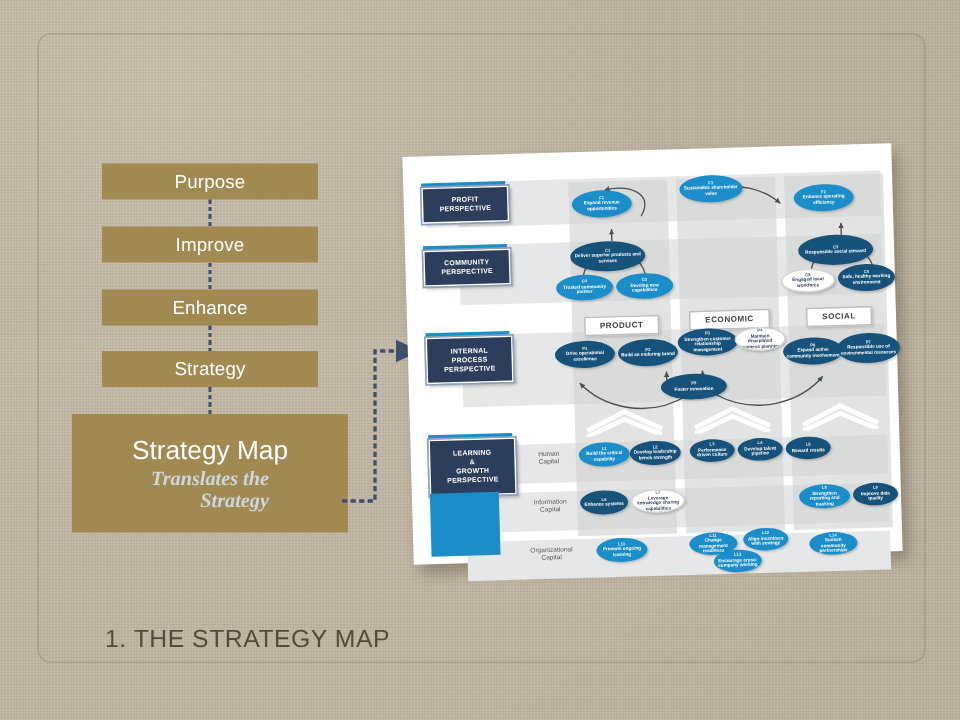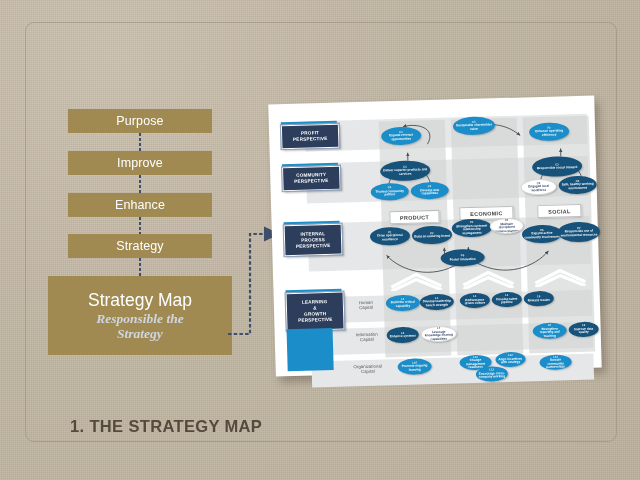--- a/index.html
+++ b/index.html
@@ -50,21 +50,21 @@
   }
   #conn1{top:133px;height:18px;}
   #conn2{top:175px;height:18px;}
   #conn3{top:217px;height:17px;}
   #conn4{top:258px;height:19px;}
 
   #strategy-map-box{
     position:absolute;left:48px;top:276px;width:184px;height:79px;
     background:#a08a52;
     display:flex;flex-direction:column;align-items:center;justify-content:center;
-    text-align:center;
+    text-align:right;
   }
   #strategy-map-title{
     color:#ffffff;font-size:17.5px;line-height:20px;font-weight:400;
   }
   #strategy-map-sub{
     color:#cfd6e0;font-family:"Liberation Serif", serif;
     font-style:italic;font-weight:bold;font-size:13.5px;line-height:15px;margin-top:1px;
   }
 
   
@@ -121,21 +121,21 @@
   }
   .oval.lt{background:#1b8dc9;}
   .oval.dk{background:#16527a;}
   .oval.wh{background:#ffffff;color:#2c3e5c;border:.7px solid #d6d7d8;}
   .oval .n{display:block;font-size:2.8px;opacity:.9;}
 
   .chev{position:absolute;}
 
   #title-bottom{
     position:absolute;left:70px;top:417px;
-    color:#544a3d;font-size:16.5px;font-weight:bold;letter-spacing:.35px;
+    color:#544a3d;font-size:16.5px;font-weight:normal;letter-spacing:.35px;
   }
 </style>
 </head>
 <body>
 
 <div id="bg"></div>
 <div id="frame"></div>
 
 <div class="flowbar" id="bar-purpose">
     <span>Purpose</span>
@@ -150,21 +150,21 @@
   </div>
 <div class="connector" id="conn3"></div>
 <div class="flowbar" id="bar-strategy">
     <span>Strategy</span>
   </div>
 <div class="connector" id="conn4"></div>
 
 <div id="strategy-map-box">
   <div id="strategy-map-title">Strategy Map</div>
   <div id="strategy-map-sub">
-    <div>Responsible the</div>
+    <div>Translates the</div>
     <div>Strategy</div>
   </div>
 </div>
 
 <svg id="elbow" viewBox="0 0 56 116">
   <path d="M2 112 L24 112 L24 12 L40 12" fill="none" stroke="#3d4f6b" stroke-width="2.2" stroke-dasharray="3.5,2.2"></path>
   <path d="M38 4.5 L54 12 L38 19.5 Z" fill="#3d4f6b"></path>
 </svg>
 
 <div id="map-card">

